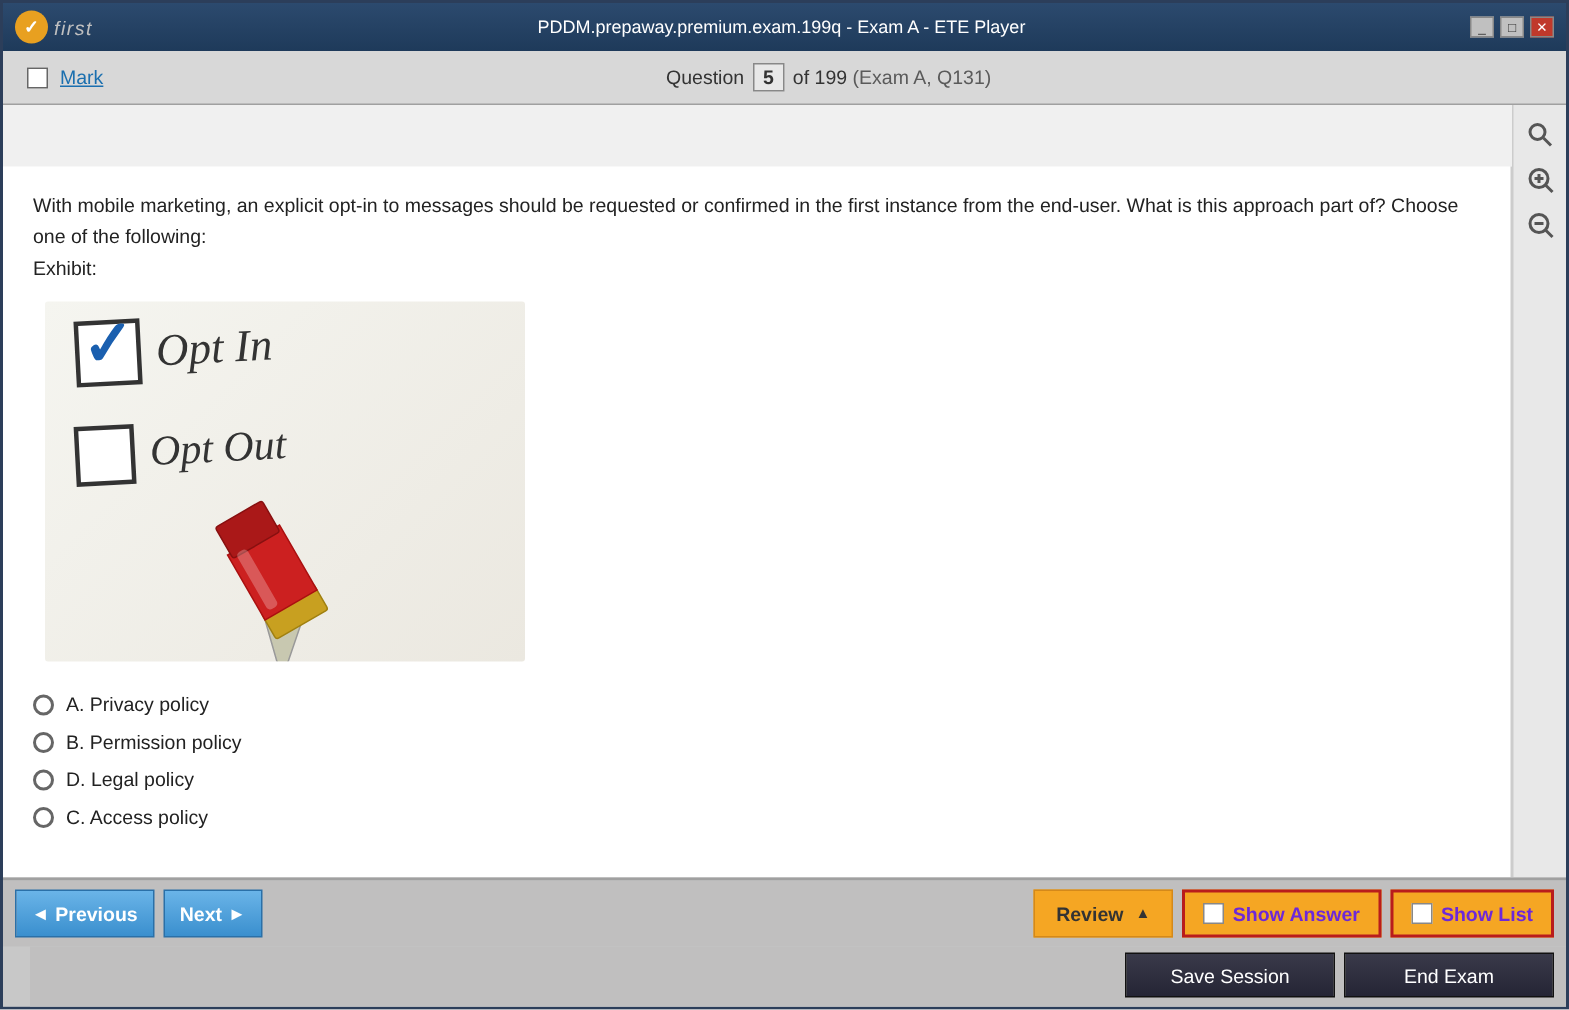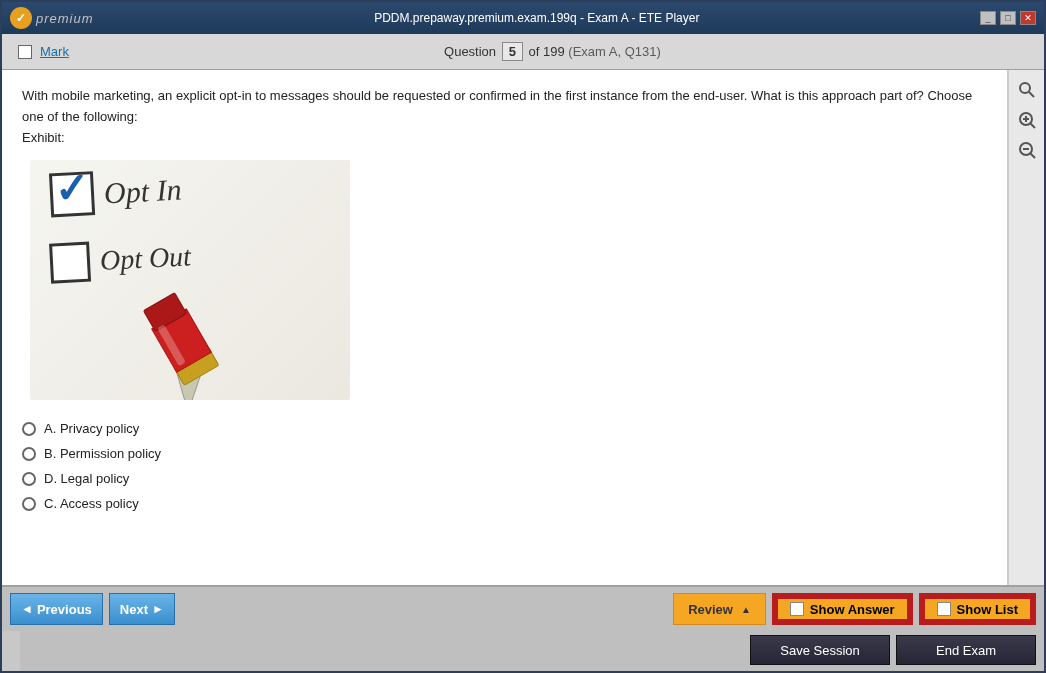--- a/index.html
+++ b/index.html
@@ -22,21 +22,21 @@
     
     .toolbar { background: #d8d8d8; height: 36px; border-bottom: 1px solid #a0a0a0; display: flex; align-items: center; padding: 0 16px; gap: 8px; flex-shrink: 0; }
     .mark-checkbox { width: 14px; height: 14px; border: 1px solid #666; background: white; display: flex; align-items: center; justify-content: center; }
     .mark-link { color: #1a6faf; text-decoration: underline; cursor: pointer; font-size: 13px; }
     .question-info { margin-left: auto; margin-right: auto; font-size: 13px; color: #333; }
     .question-num-box { display: inline-block; background: #e8e8e8; border: 1px solid #888; padding: 1px 6px; font-weight: bold; margin: 0 2px; }
     .exam-ref { color: #5a5a5a; }
 
     
     .content-area { flex: 1; display: flex; overflow: hidden; }
-    .question-panel { flex: 1; background: white; padding: 16px 20px; overflow-y: auto; border-right: 1px solid #ccc; }
+    .question-panel { flex: 1; background: white; padding: 16px 20px; overflow-y: auto; border-right: 1px solid #ccc; margin-top: 41px; }
     .question-text { font-size: 13px; color: #222; line-height: 1.6; margin-bottom: 12px; }
 
     
     .exhibit { width: 320px; height: 240px; margin: 8px 0 16px 8px; position: relative; background: linear-gradient(135deg, #f5f5f0 0%, #ebe8e0 100%); overflow: hidden; border-radius: 2px; }
 
     
     .options { margin-top: 12px; }
     .option { display: flex; align-items: center; gap: 8px; padding: 5px 0; font-size: 13px; color: #222; cursor: pointer; }
     .option-radio { width: 14px; height: 14px; border: 2px solid #666; border-radius: 50%; background: white; flex-shrink: 0; }
 
@@ -45,38 +45,38 @@
     .sidebar-icon { width: 24px; height: 24px; display: flex; align-items: center; justify-content: center; cursor: pointer; color: #555; }
 
     
     .bottom-bar { background: #c8c8c8; border-top: 2px solid #a0a0a0; flex-shrink: 0; }
     .nav-row { display: flex; align-items: center; padding: 6px 8px; gap: 6px; background: #c0bfbf; }
     .nav-btn { height: 32px; background: linear-gradient(180deg, #6ab4e8 0%, #3a8fce 100%); border: 1px solid #2a70a8; color: white; font-size: 13px; font-weight: bold; cursor: pointer; display: flex; align-items: center; padding: 0 14px; gap: 4px; }
     .prev-btn { padding: 0 10px; }
     .next-btn { padding: 12px 10px; }
     .spacer { flex: 1; }
     .review-btn { height: 32px; background: #f5a623; border: 1px solid #d4891a; color: #333; font-size: 13px; font-weight: bold; cursor: pointer; display: flex; align-items: center; padding: 0 14px; gap: 8px; }
-    .show-btn { height: 32px; background: #f5a623; border: 6px solid #b91c1c; color: #000000; font-size: 13px; font-weight: bold; cursor: pointer; display: flex; align-items: center; padding: 0 12px; gap: 6px; }
+    .show-btn { height: 32px; background: #f5a623; border: 2px solid #b91c1c; color: #6d28d9; font-size: 13px; font-weight: bold; cursor: pointer; display: flex; align-items: center; padding: 0 12px; gap: 6px; }
     .show-checkbox { width: 14px; height: 14px; background: white; border: 1px solid #888; flex-shrink: 0; }
 
     .action-row { display: flex; justify-content: flex-end; padding: 4px 8px 6px; gap: 6px; background: #c0bfbf; margin-left: 18px; }
     .action-btn { height: 30px; background: linear-gradient(180deg, #3a3a4a 0%, #252535 100%); border: 1px solid #111; color: white; font-size: 13px; cursor: pointer; padding: 0 20px; min-width: 140px; }
   </style>
 </head>
 <body>
 
 <div class="window">
 
   <div class="title-bar">
     <div class="title-bar-left">
       <div class="logo">
         <div class="logo-circle">
           <span class="logo-check">✓</span>
         </div>
-        <span class="logo-text">premium</span>
+        <span class="logo-text">first</span>
       </div>
     </div>
     <span class="title-text">PDDM.prepaway.premium.exam.199q - Exam A - ETE Player</span>
     <div class="title-controls">
       <div class="title-btn">_</div>
       <div class="title-btn">□</div>
       <div class="title-btn close">✕</div>
     </div>
   </div>
 

